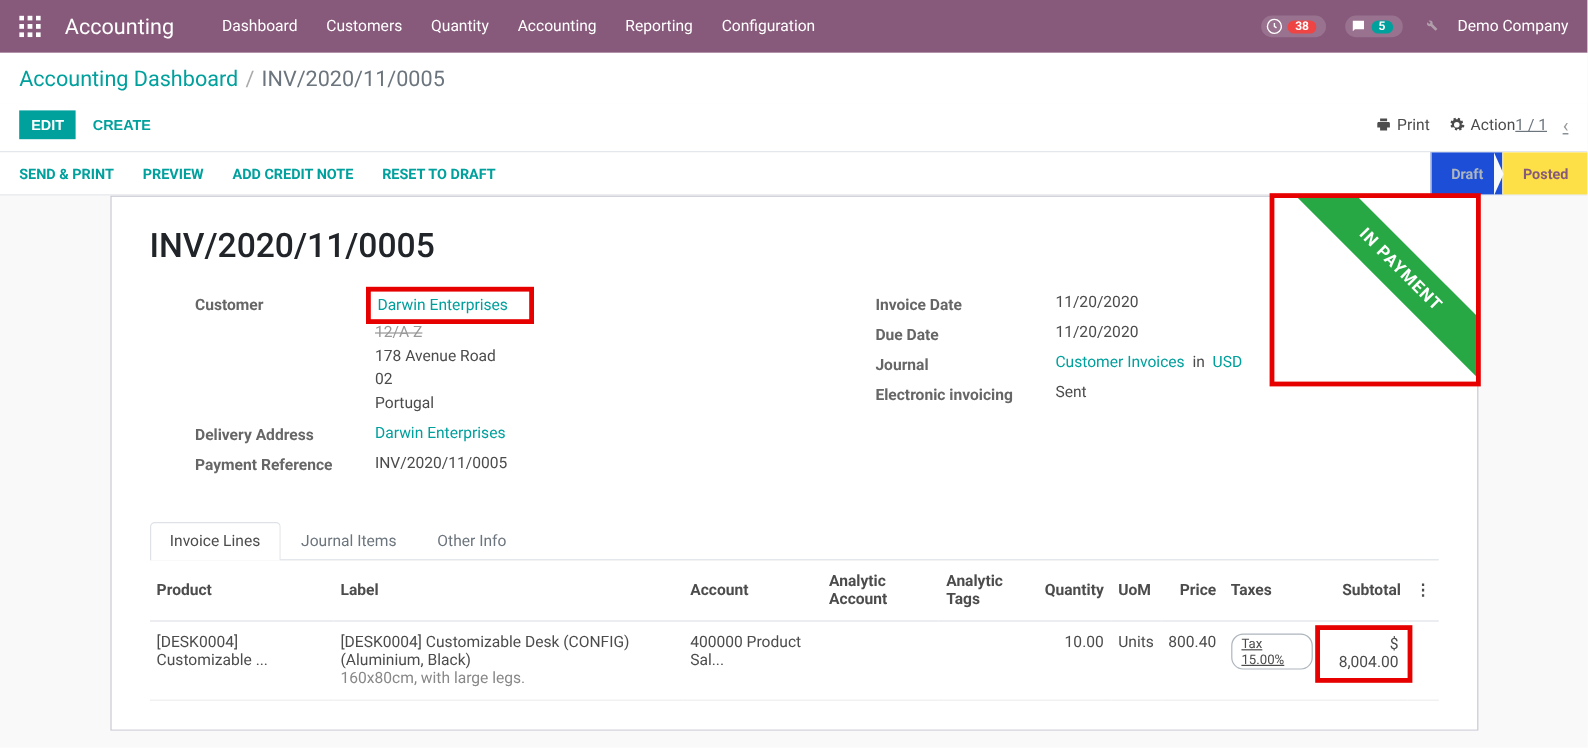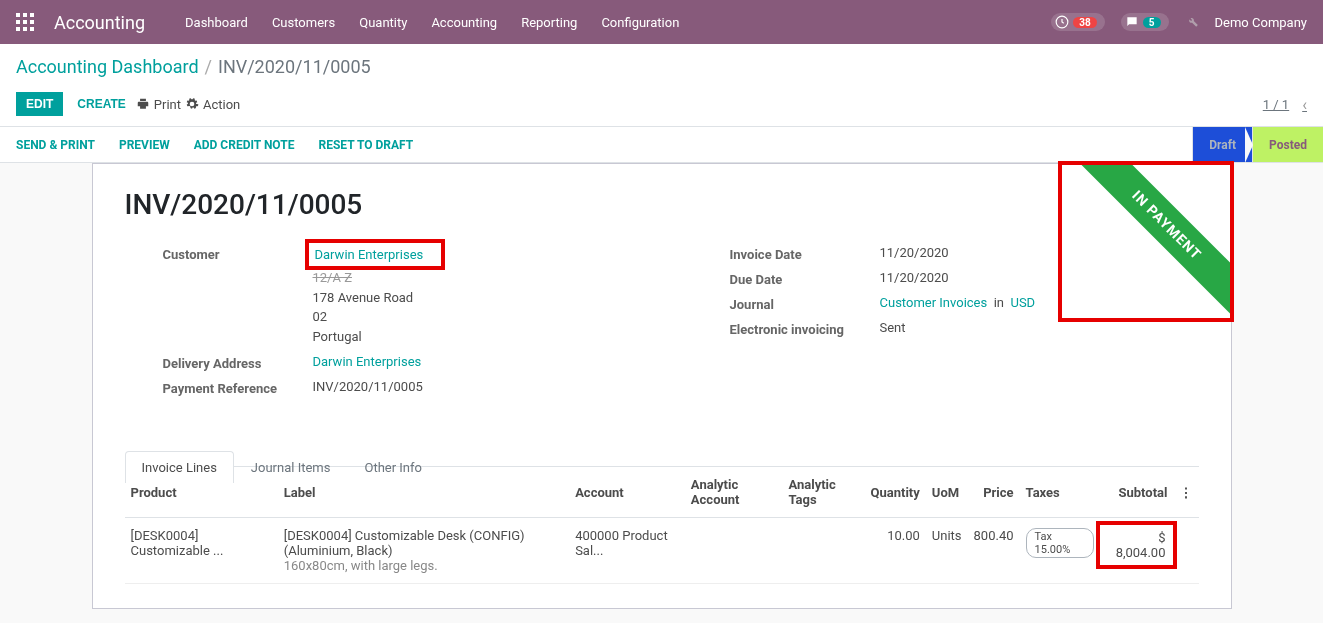--- a/index.html
+++ b/index.html
@@ -24,33 +24,33 @@
   .breadcrumb-row .bc-link { color: #00a09d; font-size: 18px; text-decoration: none; cursor: pointer; }
   .breadcrumb-row .bc-sep { color: #aaa; font-size: 18px; margin: 0 6px; }
   .breadcrumb-row .bc-current { color: #6c757d; font-size: 18px; }
 
   
   .control-panel { background: #fff; padding: 6px 16px 10px 16px; display: flex; align-items: center; border-bottom: 1px solid #dee2e6; }
   .btn { display: inline-flex; align-items: center; justify-content: center; padding: 5px 10px; font-size: 12px; font-weight: bold; border: none; cursor: pointer; text-transform: uppercase; }
   .btn-primary { background: #00a09d; color: #fff; }
   .btn-secondary { background: transparent; color: #00a09d; }
   .cp-left { display: flex; gap: 4px; }
-  .cp-center { flex: 1; display: flex; justify-content: flex-start; gap: 4px; }
+  .cp-center { flex: 1; display: flex; justify-content: flex-end; gap: 16px; }
   .cp-center a { color: #4c4c4c; text-decoration: none; font-size: 13px; cursor: pointer; display: inline-flex; align-items: center; gap: 4px; }
   .cp-right { display: flex; align-items: center; gap: 13px; color: #6c757d; text-decoration: underline; }
   .pager-arrow { cursor: pointer; font-size: 16px; color: #999; }
 
   
   .statusbar { background: #fff; border-bottom: 1px solid #dee2e6; display: flex; align-items: center; padding: 0 0 0 16px; height: 36px; }
   .statusbar .left-actions { display: flex; gap: 24px; }
   .statusbar .left-actions a { color: #00a09d; text-decoration: none; font-size: 12px; font-weight: bold; text-transform: uppercase; cursor: pointer; }
   .statusbar .right-status { margin-left: auto; display: flex; align-items: center; height: 100%; }
   .status-pill { padding: 0 16px; height: 100%; display: flex; align-items: center; font-size: 12px; font-weight: bold; color: #adb5bd; background: #fff; border-left: 1px solid #dee2e6; position: relative; }
   .status-pill.draft { background: #1d4ed8; }
-  .status-pill.posted { color: #875A7B; background: #bef264; }
+  .status-pill.posted { color: #875A7B; background: #fde047; }
   .status-pill.posted::before {
     content: ''; position: absolute; left: -8px; top: 0; width: 0; height: 0;
     border-top: 18px solid transparent; border-bottom: 18px solid transparent; border-left: 8px solid #f8f9fa;
   }
 
   
   .form-container { padding: 0; background: #f9f9f9; }
   .sheet { background: #fff; border: 1px solid #c8c8d3; max-width: 1140px; margin: 0 auto; position: relative; padding: 24px 32px; margin-top: 0; }
   
   .ribbon { position: absolute; top: 0; right: 0; width: 170px; height: 170px; overflow: hidden; }
@@ -66,29 +66,29 @@
   .field-row { display: flex; margin-bottom: 8px; align-items: flex-start; margin-left: 38px; }
   .field-row .label { width: 150px; font-size: 13px; color: #666; font-weight: bold; flex-shrink: 0; padding-top: 2px; }
   .field-row .value { font-size: 13px; color: #4c4c4c; }
   .field-row .value a { color: #00a09d; text-decoration: none; cursor: pointer; }
   .field-row .value .addr-line { display: block; line-height: 1.5; }
 
   .red-box-customer { border: 4px solid #e60000; display: inline-block; padding: 4px 18px 4px 6px; margin: -6px -20px -4px -8px; }
 
   
   .tabs { margin-top: 30px; border-bottom: 1px solid #dee2e6; display: flex; }
-  .tab { padding: 8px 16px; border: 1px solid transparent; border-bottom: none; cursor: pointer; font-size: 13px; color: #6c757d; background: transparent; position: relative; top: 17px; }
+  .tab { padding: 8px 16px; border: 1px solid transparent; border-bottom: none; cursor: pointer; font-size: 13px; color: #6c757d; background: transparent; position: relative; top: 1px; }
   .tab.active { border-color: #dee2e6; background: #fff; color: #4c4c4c; border-radius: 4px 4px 0 0; }
 
   
   .invoice-table { width: 100%; border-collapse: collapse; margin-top: 0; }
   .invoice-table th { text-align: left; font-size: 13px; font-weight: bold; color: #4c4c4c; padding: 10px 6px; border-bottom: 1px solid #dee2e6; }
   .invoice-table th.num, .invoice-table td.num { text-align: right; }
   .invoice-table td { font-size: 13px; padding: 10px 6px; vertical-align: top; border-bottom: 1px solid #eee; }
-  .tax-chip { display: inline-block; border: 1px solid #adb5bd; border-radius: 10px; padding: 1px 8px; font-size: 11px; color: #4c4c4c; }
+  .tax-chip { display: inline-block; border: 1px solid #adb5bd; border-radius: 10px; padding: 1px 8px; font-size: 11px; color: #4c4c4c; text-decoration: underline; }
   .kebab { cursor: pointer; color: #6c757d; }
 
   .red-box-subtotal { border: 4px solid #e60000; padding: 5px 8px; margin: -7px -10px; display: inline-block; }
 
   .desc-sub { color: #888; display: block; }
 </style>
 </head>
 <body>
 
 <div class="navbar">

